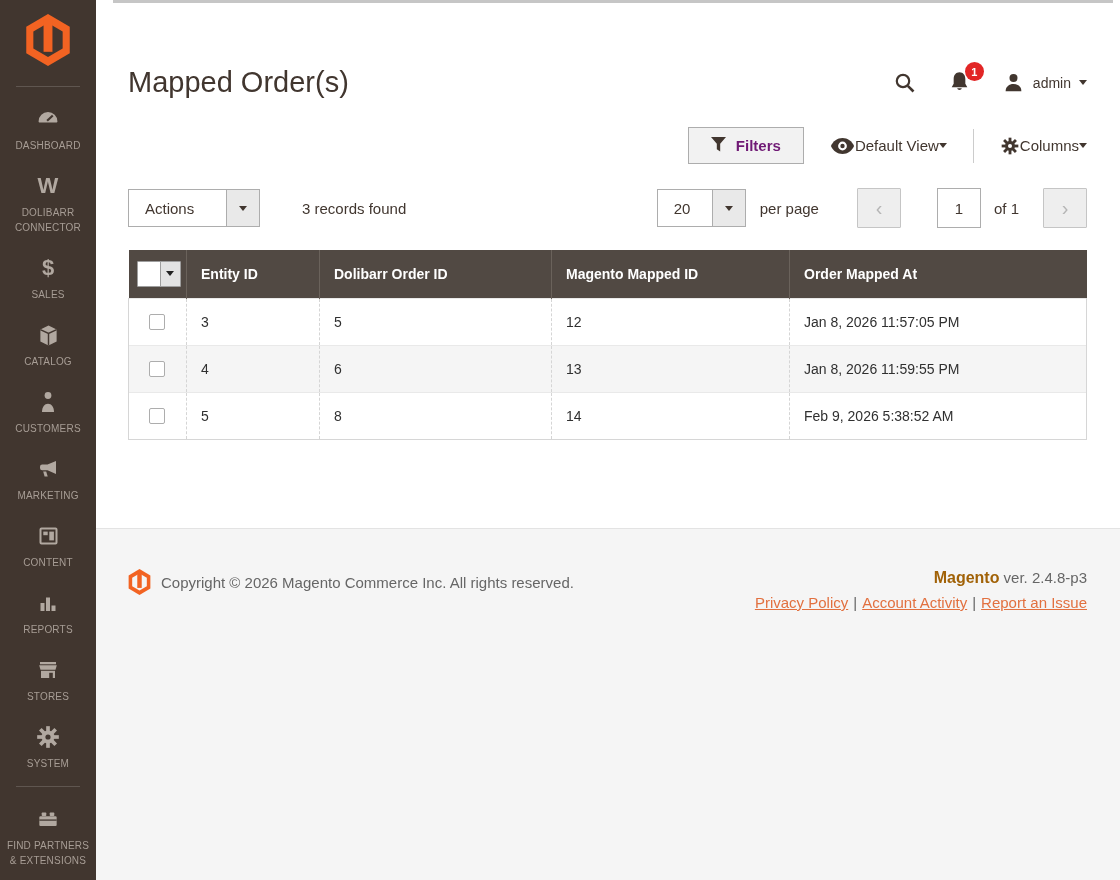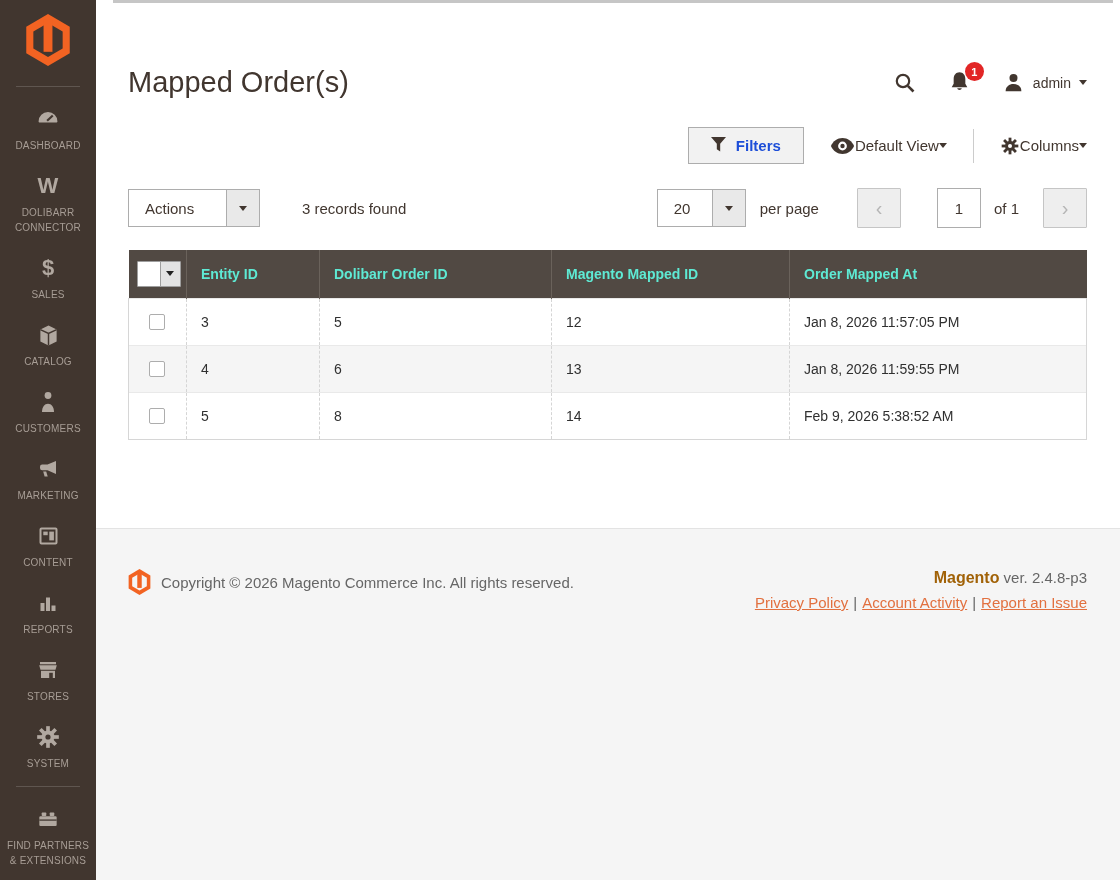--- a/index.html
+++ b/index.html
@@ -27,41 +27,41 @@
   .page-title { font-size:29px; font-weight:400; color:#41362f; }
   .header-actions { display:flex; align-items:center; gap:30px; }
   .icon-btn { position:relative; cursor:pointer; display:flex; align-items:center; }
   .notif-badge { position:absolute; top:-8px; right:-12px; min-width:19px; height:19px; border-radius:10px; background:#e22626; color:#fff; font-size:11px; font-weight:700; display:flex; align-items:center; justify-content:center; padding:0 4px; }
   .user-menu { display:flex; align-items:center; gap:8px; cursor:pointer; }
   .user-name { font-size:14px; color:#41362f; }
   .caret { width:0; height:0; border-left:4px solid transparent; border-right:4px solid transparent; border-top:5px solid #41362f; display:inline-block; }
 
   
   .grid-controls { display:flex; justify-content:flex-end; align-items:center; margin-top:28px; gap:0; }
-  .filters-btn { display:flex; gap:10px; background:#f2f2f2; border:1px solid #adadad; padding:9px 22px; font-size:15px; font-weight:600; color:#1d4ed8; cursor:pointer; }
+  .filters-btn { display:flex; gap:10px; background:#f2f2f2; border:1px solid #adadad; padding:9px 22px; font-size:15px; font-weight:600; color:#701a75; cursor:pointer; }
   .ctl-group { display:flex; align-items:center; padding:0 26px; cursor:pointer; font-size:15px; color:#41362f; }
   .ctl-sep { width:1px; height:34px; background:#ccc; }
 
   
   .grid-toolbar { display:flex; align-items:center; margin-top:24px; }
   .select-ctl { display:flex; align-items:stretch; background:#fff; border:1px solid #adadad; height:38px; cursor:pointer; }
   .select-label { display:flex; align-items:center; padding:0 16px; font-size:15px; color:#41362f; }
   .select-caret { width:33px; display:flex; align-items:center; justify-content:center; border-left:1px solid #adadad; background:#e9e9e9; }
   .records-text { font-size:15px; color:#41362f; margin-left:42px; }
   .toolbar-right { margin-left:auto; display:flex; align-items:center; }
   .perpage-label { font-size:15px; margin-left:14px; }
   .pager { display:flex; align-items:center; margin-left:38px; }
   .pager-btn { width:44px; height:40px; background:#eee; border:1px solid #c5c5c5; color:#b5b5b5; font-size:20px; display:flex; align-items:center; justify-content:center; cursor:default; border-radius:1px; }
   .page-input { width:44px; height:40px; border:1px solid #adadad; text-align:center; font-size:15px; color:#41362f; margin-left:36px; font-family:inherit; }
   .of-pages { font-size:15px; margin:0 24px 0 13px; }
   .pager-next { margin-left:0; }
 
   
   .data-table { width:100%; border-collapse:collapse; margin-top:22px; table-layout:fixed; }
-  .data-table thead th { background:#514943; color:#5eead4; font-size:14px; font-weight:600; text-align:left; padding:14px 14px; height:48px; border-left:1px solid #6a625b; cursor:pointer;margin-left:48px; }
+  .data-table thead th { background:#514943; color:#ffffff; font-size:14px; font-weight:600; text-align:left; padding:14px 14px; height:48px; border-left:1px solid #6a625b; cursor:pointer;margin-left:48px; }
   .data-table thead th:first-child { border-left:none; width:58px; padding:10px 8px; }
   .col-entity { width:133px; } .col-dolibarr { width:232px; } .col-magento { width:238px; } .col-mapped { width:auto; }
   .data-table tbody td { font-size:14px; color:#303030; padding:14px 14px; height:47px; border-top:1px solid #e9e9e9; border-left:1px dashed #d5d5d5; background:#fff; }
   .data-table tbody td:first-child { border-left:1px solid #d6d6d6; padding:14px 20px; }
   .data-table tbody td:last-child { border-right:1px solid #d6d6d6; }
   .data-table tbody tr:nth-child(2) td { background:#f5f5f5; }
   .data-table tbody tr:last-child td { border-bottom:1px solid #d6d6d6; }
   .row-check { appearance:none; -webkit-appearance:none; width:16px; height:16px; border:1px solid #adadad; background:#fff; border-radius:2px; cursor:pointer; display:block; }
   .select-all { display:flex; align-items:stretch; width:44px; height:26px; border:1px solid #9e9e9e; background:#fff; border-radius:1px; }
   .select-all-box { flex:1; background:#fff; display:flex; align-items:center; justify-content:center; cursor:pointer; }

